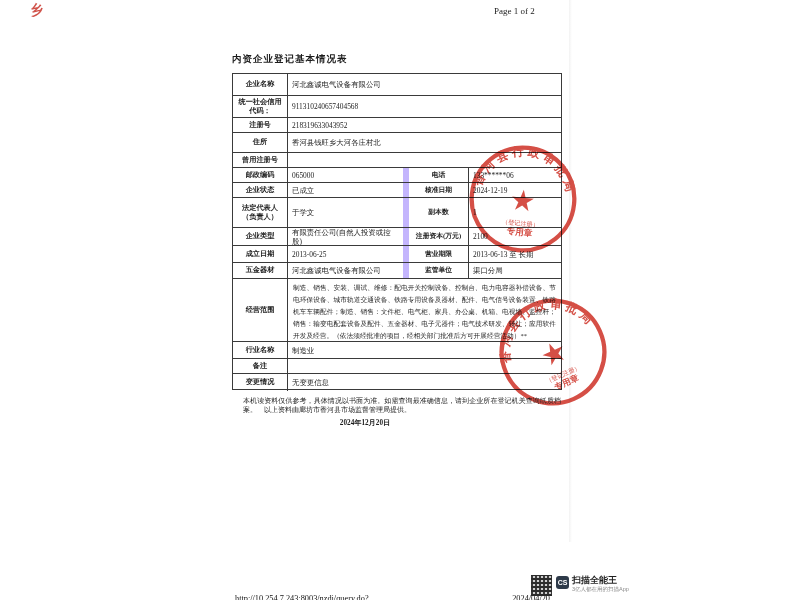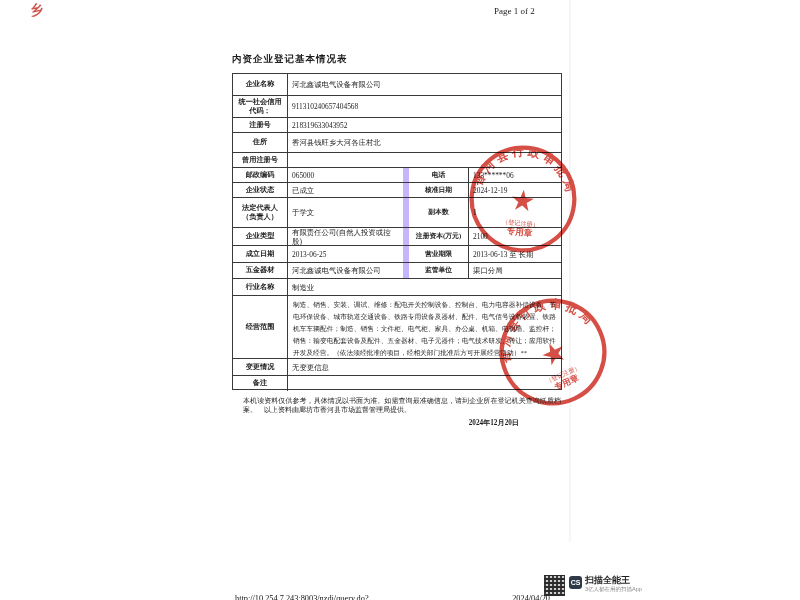--- a/index.html
+++ b/index.html
@@ -28,32 +28,32 @@
     font-size:7.2px; font-weight:600; line-height:9px; padding:1px 2px; flex-wrap:wrap; }
   .val { flex:1; padding:1px 4px; font-size:7.4px; font-weight:500; line-height:9px; }
   .val1 { width:121px; flex:0 0 121px; border-right:6px solid #c4b5fd; }
   .lab2 { width:60px; flex:0 0 60px; justify-content:center; text-align:center;
     border-right:1px solid #3a3a3a; font-size:6.8px; font-weight:600; line-height:8.5px; padding:1px 1px; }
   .val2 { flex:1; }
   .scope .val { font-size:6.7px; line-height:12.1px; text-align:justify; align-items:flex-start; padding:3px 5px; display:block; }
 
   .footer-note { position:absolute; left:243px; top:397px; width:318px; font-size:7px;
     line-height:8.8px; text-align:justify; font-weight:500; }
-  .footer-date { position:absolute; left:229px; top:418px; width:290px; text-align:right;
+  .footer-date { position:absolute; left:220px; top:418px; width:290px; text-align:center;
     font-size:7.2px; font-weight:600; }
 
   .statusbar { position:absolute; left:235px; top:546px; width:315px; display:flex;
     justify-content:space-between; font-size:8.3px; color:#111;margin-top:48px; }
 
   .stamp { position:absolute; width:114px; height:114px; opacity:.87; mix-blend-mode:multiply;
     pointer-events:none; }
   .stamp-1 { left:466px; top:142px; transform:rotate(6deg); }
   .stamp-2 { left:496px; top:295px; transform:rotate(-24deg); }
 
-  .branding { position:absolute; left:544px; top:575px; display:flex; align-items:flex-start; }
+  .branding { position:absolute; left:531px; top:575px; display:flex; align-items:flex-start; }
   .qr { width:21px; height:21px; margin-right:4px;
     background:
       repeating-linear-gradient(0deg,#2b2b2b 0 2px,transparent 2px 4px),
       repeating-linear-gradient(90deg,#3a3a3a 0 2px,#cfcfcf 2px 4px); }
   .cs-logo { width:13px; height:13px; border-radius:3px; background:#2e3a49; color:#fff;
     font-family:"Liberation Sans","DejaVu Sans",sans-serif; font-size:7px; font-weight:bold;
     display:flex; align-items:center; justify-content:center; margin-right:3px; margin-top:1px; }
   .brand-text { display:flex; flex-direction:column; }
   .brand-name { font-family:"Liberation Sans","DejaVu Sans",sans-serif; font-size:9px;
     font-weight:bold; color:#1f1f1f; line-height:11px; }
@@ -133,38 +133,38 @@
       <div class="cell val val2">2013-06-13 至 长期</div>
     </div>
 
     <div class="trow" style="height:16px">
       <div class="cell lab">五金器材</div>
       <div class="cell val val1">河北鑫诚电气设备有限公司</div>
       <div class="cell lab2">监管单位</div>
       <div class="cell val val2">渠口分局</div>
     </div>
 
+    <div class="trow scope" style="height:63px">
+      <div class="cell lab">经营范围</div>
+      <div class="cell val">制造、销售、安装、调试、维修：配电开关控制设备、控制台、电力电容器补偿设备、节电环保设备、城市轨道交通设备、铁路专用设备及器材、配件、电气信号设备装置、铁路机车车辆配件；制造、销售：文件柜、电气柜、家具、办公桌、机箱、电视墙、监控杆；销售：输变电配套设备及配件、五金器材、电子元器件；电气技术研发、转让；应用软件开发及经营。（依法须经批准的项目，经相关部门批准后方可开展经营活动）**</div>
+    </div>
+
     <div class="trow" style="height:17px">
       <div class="cell lab">行业名称</div>
       <div class="cell val">制造业</div>
     </div>
 
-    <div class="trow scope" style="height:63px">
-      <div class="cell lab">经营范围</div>
-      <div class="cell val">制造、销售、安装、调试、维修：配电开关控制设备、控制台、电力电容器补偿设备、节电环保设备、城市轨道交通设备、铁路专用设备及器材、配件、电气信号设备装置、铁路机车车辆配件；制造、销售：文件柜、电气柜、家具、办公桌、机箱、电视墙、监控杆；销售：输变电配套设备及配件、五金器材、电子元器件；电气技术研发、转让；应用软件开发及经营。（依法须经批准的项目，经相关部门批准后方可开展经营活动）**</div>
+    <div class="trow" style="height:15px">
+      <div class="cell lab">备注</div>
+      <div class="cell val"></div>
     </div>
 
     <div class="trow" style="height:17px">
       <div class="cell lab">变更情况</div>
       <div class="cell val">无变更信息</div>
-    </div>
-
-    <div class="trow" style="height:15px">
-      <div class="cell lab">备注</div>
-      <div class="cell val"></div>
     </div>
 
   </div>
 
   <svg class="stamp stamp-1" viewBox="0 0 120 120">
     <circle cx="60" cy="60" r="54" fill="none" stroke="#cf352a" stroke-width="4.5"></circle>
     <defs>
         <path id="s1arc" d="M 14,60 A 46,46 0 1 1 106,60" fill="none"></path>
       </defs>
     <text font-size="12.5" font-weight="bold" fill="#cf352a" letter-spacing="3.5">

